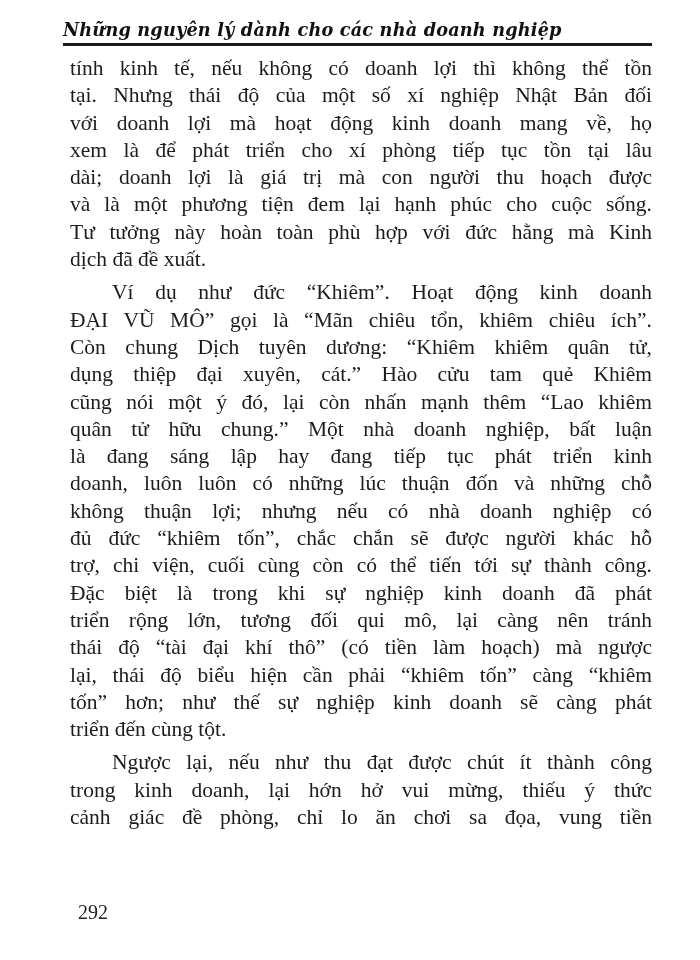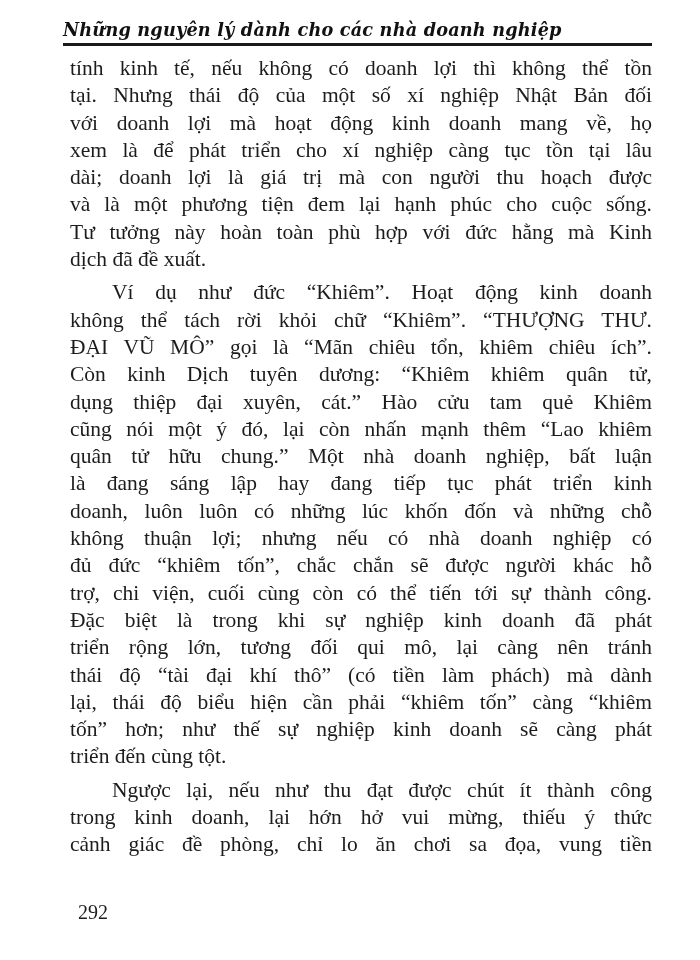--- a/index.html
+++ b/index.html
@@ -94,44 +94,43 @@
     <span class="running-header-title">Những nguyên lý dành cho các nhà doanh nghiệp</span>
     <div class="header-rule"></div>
   </div>
 
   <div class="body-text">
 
     <div>
       <span class="line">tính kinh tế, nếu không có doanh lợi thì không thể tồn</span>
       <span class="line">tại. Nhưng thái độ của một số xí nghiệp Nhật Bản đối</span>
       <span class="line">với doanh lợi mà hoạt động kinh doanh mang về, họ</span>
-      <span class="line">xem là để phát triển cho xí nghiệp càng tục tồn tại lâu</span>
+      <span class="line">xem là để phát triển cho xí phòng tiếp tục tồn tại lâu</span>
       <span class="line">dài; doanh lợi là giá trị mà con người thu hoạch được</span>
       <span class="line">và là một phương tiện đem lại hạnh phúc cho cuộc sống.</span>
       <span class="line">Tư tưởng này hoàn toàn phù hợp với đức hằng mà Kinh</span>
       <span class="line last">dịch đã đề xuất.</span>
     </div>
     <div class="para-gap"></div>
 
     <div>
       <span class="line indent">Ví dụ như đức “Khiêm”. Hoạt động kinh doanh</span>
-      <span class="line">không thể tách rời khỏi chữ “Khiêm”. “THƯỢNG THƯ.</span>
       <span class="line">ĐẠI VŨ MÔ” gọi là “Mãn chiêu tổn, khiêm chiêu ích”.</span>
-      <span class="line">Còn kinh Dịch tuyên dương: “Khiêm khiêm quân tử,</span>
+      <span class="line">Còn chung Dịch tuyên dương: “Khiêm khiêm quân tử,</span>
       <span class="line">dụng thiệp đại xuyên, cát.” Hào cửu tam quẻ Khiêm</span>
       <span class="line">cũng nói một ý đó, lại còn nhấn mạnh thêm “Lao khiêm</span>
       <span class="line">quân tử hữu chung.” Một nhà doanh nghiệp, bất luận</span>
       <span class="line">là đang sáng lập hay đang tiếp tục phát triển kinh</span>
-      <span class="line">doanh, luôn luôn có những lúc khốn đốn và những chỗ</span>
+      <span class="line">doanh, luôn luôn có những lúc thuận đốn và những chỗ</span>
       <span class="line">không thuận lợi; nhưng nếu có nhà doanh nghiệp có</span>
       <span class="line">đủ đức “khiêm tốn”, chắc chắn sẽ được người khác hỗ</span>
       <span class="line">trợ, chi viện, cuối cùng còn có thể tiến tới sự thành công.</span>
       <span class="line">Đặc biệt là trong khi sự nghiệp kinh doanh đã phát</span>
       <span class="line">triển rộng lớn, tương đối qui mô, lại càng nên tránh</span>
-      <span class="line">thái độ “tài đại khí thô” (có tiền làm phách) mà dành</span>
+      <span class="line">thái độ “tài đại khí thô” (có tiền làm hoạch) mà ngược</span>
       <span class="line">lại, thái độ biểu hiện cần phải “khiêm tốn” càng “khiêm</span>
       <span class="line">tốn” hơn; như thế sự nghiệp kinh doanh sẽ càng phát</span>
       <span class="line last">triển đến cùng tột.</span>
     </div>
     <div class="para-gap"></div>
 
     <div>
       <span class="line indent">Ngược lại, nếu như thu đạt được chút ít thành công</span>
       <span class="line">trong kinh doanh, lại hớn hở vui mừng, thiếu ý thức</span>
       <span class="line">cảnh giác đề phòng, chỉ lo ăn chơi sa đọa, vung tiền</span>

